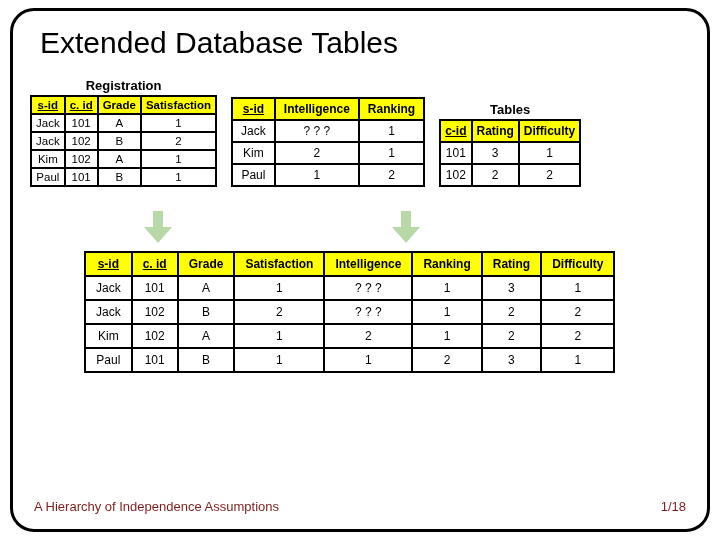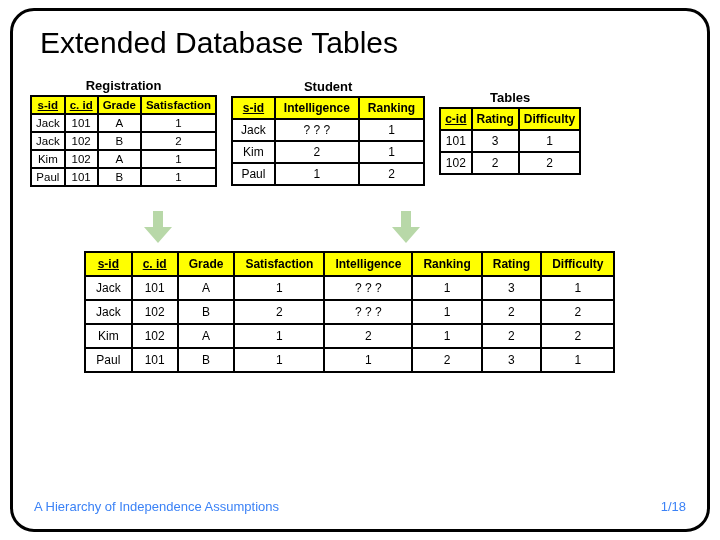--- a/index.html
+++ b/index.html
@@ -24,21 +24,21 @@
   .title {
     font-size: 30px;
     font-weight: 400;
     color: #000000;
     margin: 8px 0 18px 16px;
   }
   .top-row {
     display: flex;
     gap: 14px;
     margin-bottom: 24px;
-    align-items: center;
+    align-items: flex-end;
     padding: 0 6px;
   }
   .tbl-block { display: flex; flex-direction: column; }
   .tbl-title {
     font-weight: 700;
     font-size: 13px;
     text-align: center;
     margin-bottom: 2px;
   }
   table {
@@ -85,21 +85,21 @@
   }
   .joined-wrap table { font-size: 12px; }
   .joined-wrap th, .joined-wrap td { padding: 4px 10px; }
   .footer {
     position: absolute;
     bottom: 8px;
     left: 10px; right: 10px;
     display: flex;
     justify-content: space-between;
     font-size: 13px;
-    color: #3b82f6;
+    color: #7f1d1d;
   }
   .reg th, .reg td { padding: 2px 4px; font-size: 11.5px; }
   .stud th, .stud td { padding: 3px 8px; }
   .course th, .course td { padding: 3px 4px; }
 </style>
 </head>
 <body>
 
 <div class="slide-border"></div>
 <div class="content">
@@ -140,21 +140,20 @@
               <td>Paul</td>
               <td>101</td>
               <td>B</td>
               <td>1</td>
             </tr>
       </tbody>
         </table>
     </div>
 
     <div class="tbl-block">
-      <div class="tbl-title">Student</div>
       <table class="stud">
         <tbody>
             <tr>
           <th class="sid">s-id</th>
           <th>Intelligence</th>
           <th>Ranking</th>
         </tr>
         <tr>
               <td>Jack</td>
               <td>? ? ?</td>

